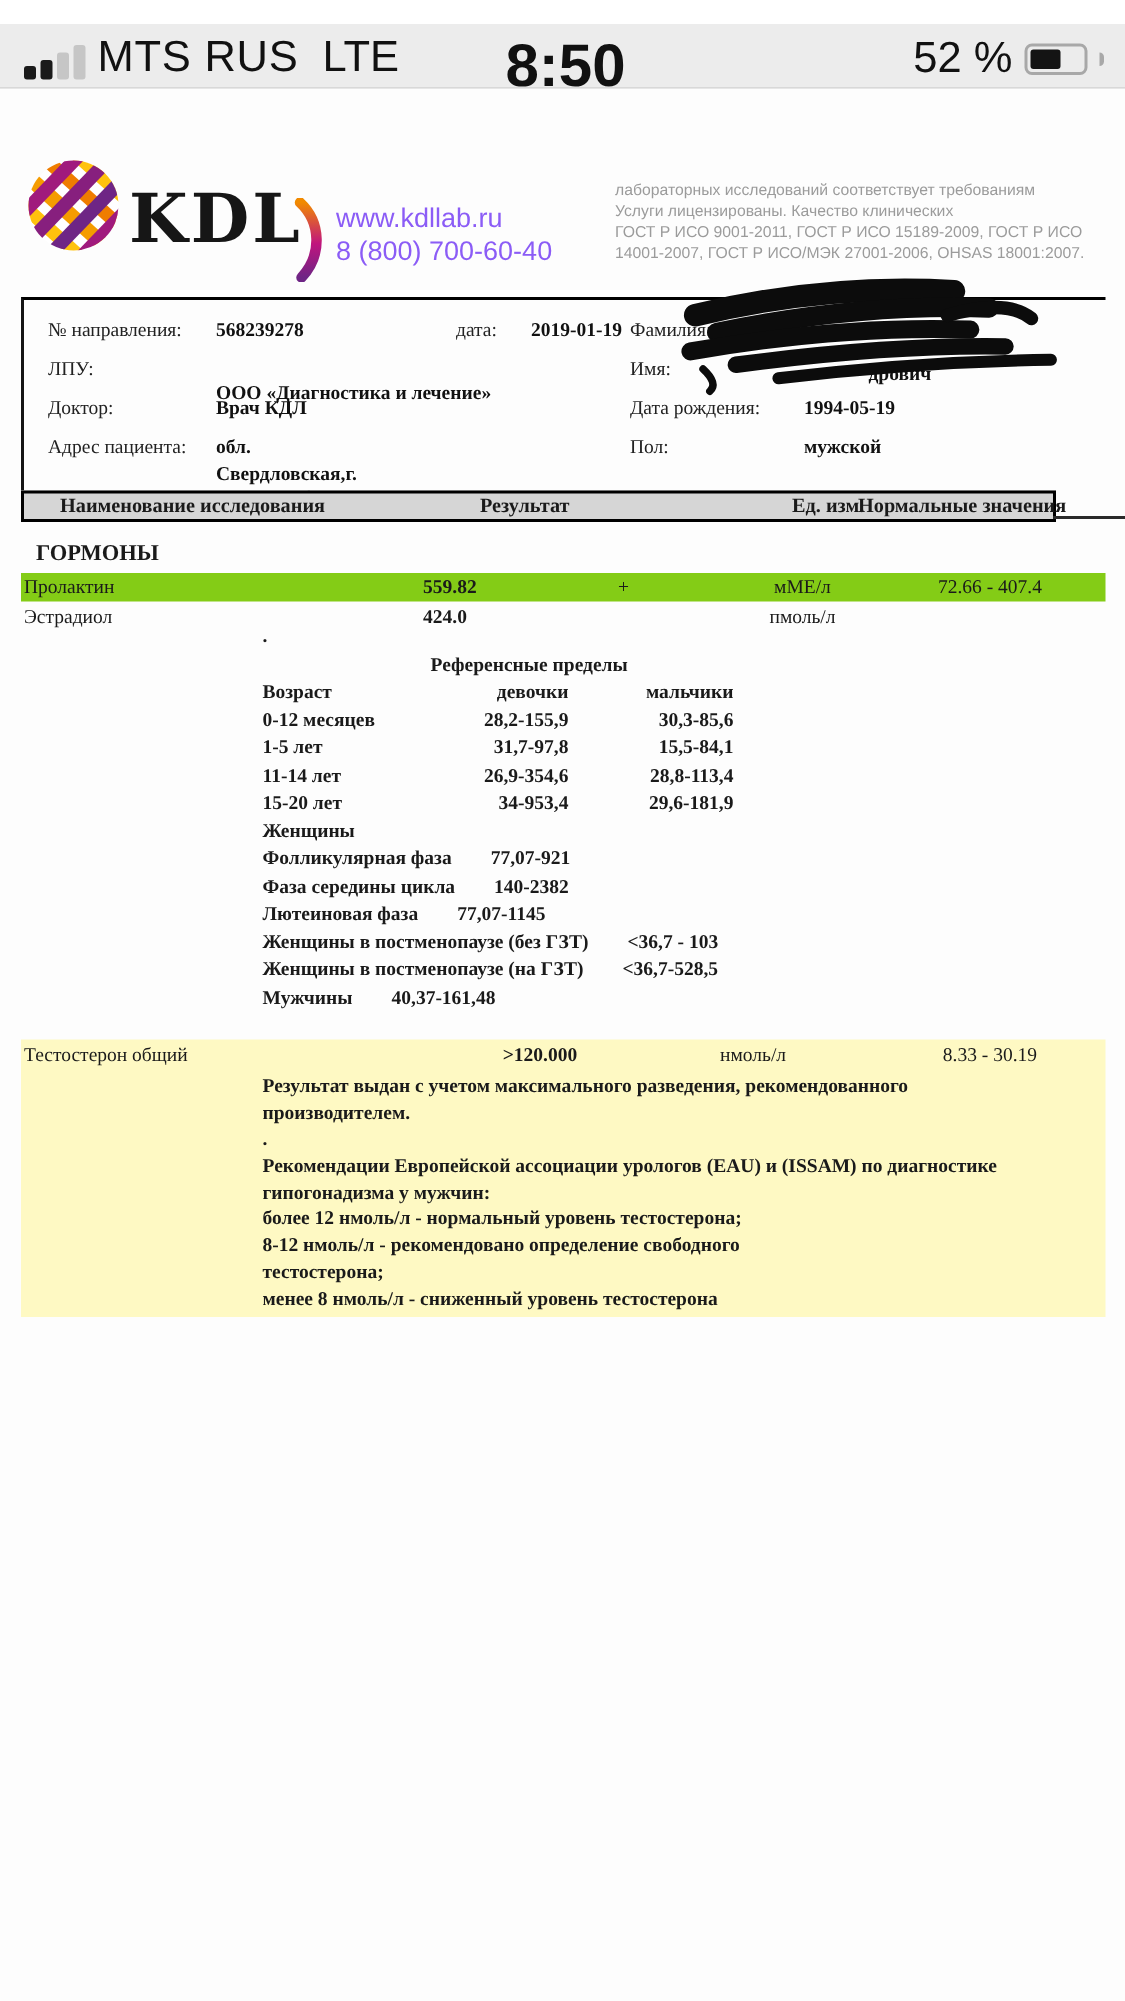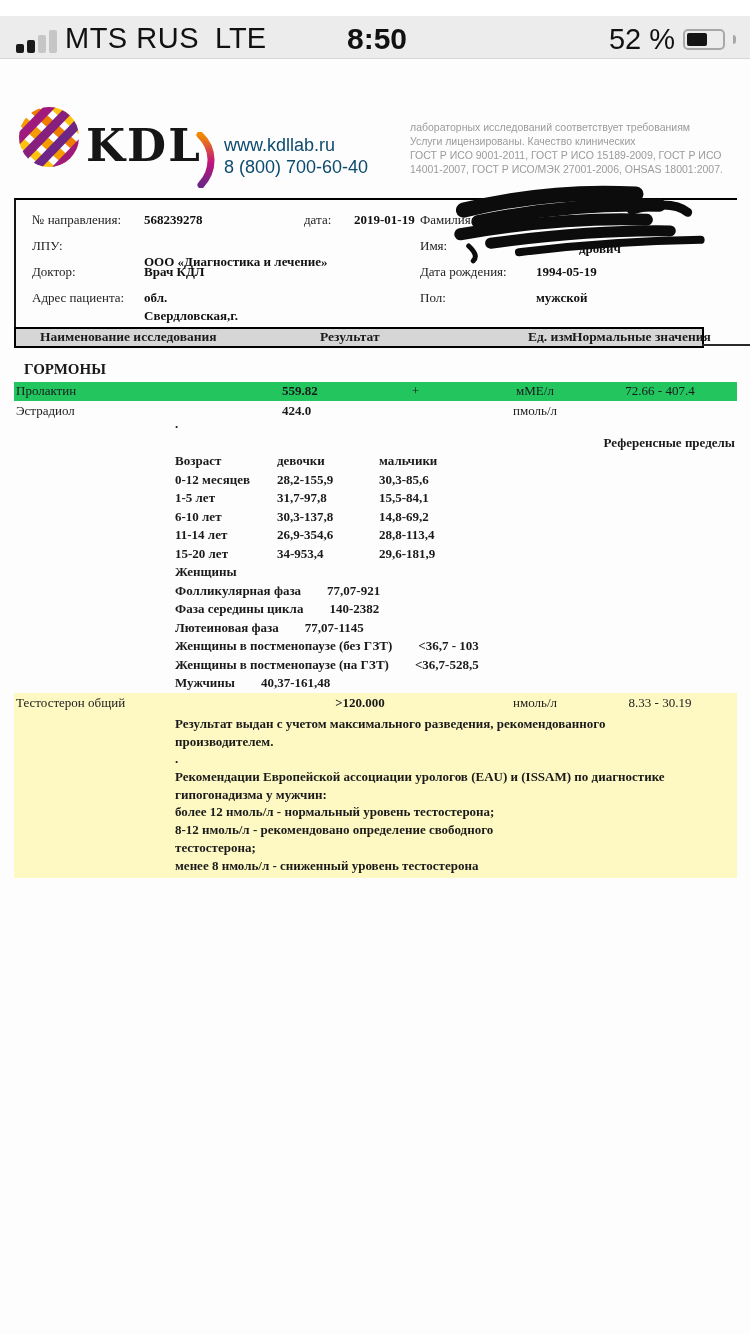--- a/index.html
+++ b/index.html
@@ -10,38 +10,38 @@
   }
   
   .statusbar {
     position:absolute; left:0; top:0; width:750px; height:43px;
     background:#ececec; border-bottom:1px solid #d8d8d8;
     font-family:"Liberation Sans","DejaVu Sans",sans-serif; color:#111;
   }
   .sb-left { position:absolute; left:16px; top:7px; display:flex; align-items:flex-end; gap:8px; }
   .sb-carrier { font-size:29px; letter-spacing:0.5px; line-height:30px; }
   .sb-net { font-size:29px; margin-left:8px; line-height:30px; }
-  .sb-time { position:absolute; left:4px; right:0; top:6px; text-align:center; font-size:30px; font-weight:600; }
+  .sb-time { position:absolute; left:4px; right:0; top:6px; text-align:center; font-size:40px; font-weight:600; }
   .sb-right { position:absolute; right:14px; top:7px; display:flex; align-items:center; gap:8px; }
   .sb-batt-pct { font-size:29px; }
   .bars { display:flex; align-items:flex-end; gap:3px; height:24px; }
   .bars i { display:block; width:8px; border-radius:2px; background:#1a1a1a; }
   .bars i.dim { background:#c6c6c6; }
   .batt { position:relative; width:42px; height:21px; border:2px solid #a8a8a8; border-radius:5px; }
   .batt .fill { position:absolute; left:2px; top:2px; bottom:2px; width:52%; background:#141414; border-radius:2px; }
   .batt-nub { width:3px; height:9px; background:#a8a8a8; border-radius:0 3px 3px 0; }
   
   .logo-sphere { position:absolute; left:18px; top:90px; }
   .brand-word {
     position:absolute; left:86px; top:103px; font-family:"DejaVu Serif","Liberation Serif",serif;
     font-weight:bold; font-size:45px; letter-spacing:2px; color:#161616;
   }
   .swoosh { position:absolute; left:196px; top:116px; }
   .contact {
-    position:absolute; left:224px; top:118px; color:#0c4a6e;
+    position:absolute; left:224px; top:118px; color:#8b5cf6;
     font-family:"Liberation Sans","DejaVu Sans",sans-serif; font-size:18px; line-height:22px;
   }
   .license {
     position:absolute; left:410px; top:104px; width:335px; color:#9b9b9b;
     font-family:"Liberation Sans","DejaVu Sans",sans-serif; font-size:10.5px; line-height:14px;
   }
   
   .form-box {
     position:absolute; left:14px; top:182px; width:723px; height:129px;
     border-top:2.5px solid #000; border-left:2.5px solid #151515; overflow:hidden;
@@ -56,27 +56,27 @@
   .tbl-header span { position:absolute; top:0; font-size:13.5px; font-weight:bold; white-space:nowrap; }
   .tbl-tail { position:absolute; left:702px; top:328px; width:48px; height:2px; background:#2a2a2a; }
   .section-title { position:absolute; left:24px; top:345px; font-size:15px; font-weight:bold; }
   .result-row { position:absolute; left:14px; width:723px; height:19px; font-size:13px; }
   .result-row span { position:absolute; top:1px; white-space:nowrap; }
   .r-name { left:2px; }
   .r-val  { left:268px; width:160px; font-weight:bold; }
   .r-flag { left:398px; }
   .r-unit { left:466px; width:110px; text-align:center; }
   .r-norm { left:571px; width:150px; text-align:center; }
-  .hl { background:#22c55e; }
+  .hl { background:#84cc16; }
   
   .ref-block { position:absolute; left:175px; top:399px; width:560px; font-size:13px; font-weight:bold; }
   .ref-line { height:18.5px; line-height:18.5px; white-space:nowrap; }
-  .ref-title { padding-left:112px;text-align:right; }
+  .ref-title { padding-left:112px; }
   .age-grid { display:grid; grid-template-columns:102px 102px 110px; }
-  .age-grid span:nth-child(2), .age-grid span:nth-child(3) { text-align:left; }
+  .age-grid span:nth-child(2), .age-grid span:nth-child(3) { text-align:right; }
   .phase-val { margin-left:26px; }
   
   .testo-block { position:absolute; left:14px; top:677px; width:723px; height:185px; background:#fef9c3; }
   .testo-row { position:relative; height:20px; font-size:13px; }
   .testo-row span { position:absolute; top:2px; white-space:nowrap; }
   .notes { position:absolute; left:161px; top:22px; width:560px; font-size:13px; font-weight:bold; }
   .note-line { height:17.7px; line-height:17.7px; white-space:nowrap; }
   
   .scribble { position:absolute; left:432px; top:168px; transform:rotate(-2deg); }
 </style>
@@ -225,25 +225,20 @@
       <span>0-12 месяцев</span>
         <span>28,2-155,9</span>
         <span>30,3-85,6</span>
     </div>
     <div class="ref-line age-grid">
       <span>1-5 лет</span>
         <span>31,7-97,8</span>
         <span>15,5-84,1</span>
     </div>
     <div class="ref-line age-grid">
-      <span>6-10 лет</span>
-        <span>30,3-137,8</span>
-        <span>14,8-69,2</span>
-    </div>
-    <div class="ref-line age-grid">
       <span>11-14 лет</span>
         <span>26,9-354,6</span>
         <span>28,8-113,4</span>
     </div>
     <div class="ref-line age-grid">
       <span>15-20 лет</span>
         <span>34-953,4</span>
         <span>29,6-181,9</span>
     </div>
     <div class="ref-line">Женщины</div>
@@ -264,21 +259,21 @@
     </div>
     <div class="ref-line">
       <span>Мужчины</span><span class="phase-val">40,37-161,48</span>
     </div>
   </div>
 
   <div class="testo-block">
     <div class="testo-row">
       <span style="left:2px">Тестостерон общий</span>
       <span style="left:256px; width:180px; text-align:center; font-weight:bold">&gt;120.000</span>
-      <span style="left:466px; width:110px; text-align:center">нмоль/л</span>
+      <span style="left:466px; width:110px; ">нмоль/л</span>
       <span style="left:571px; width:150px; text-align:center">8.33 - 30.19</span>
     </div>
     <div class="notes">
       <div class="note-line">Результат выдан с учетом максимального разведения, рекомендованного</div>
       <div class="note-line">производителем.</div>
       <div class="note-line">.</div>
       <div class="note-line">Рекомендации Европейской ассоциации урологов (EAU) и (ISSAM) по диагностике</div>
       <div class="note-line">гипогонадизма у мужчин:</div>
       <div class="note-line">более 12 нмоль/л - нормальный уровень тестостерона;</div>
       <div class="note-line">8-12 нмоль/л - рекомендовано определение свободного</div>

